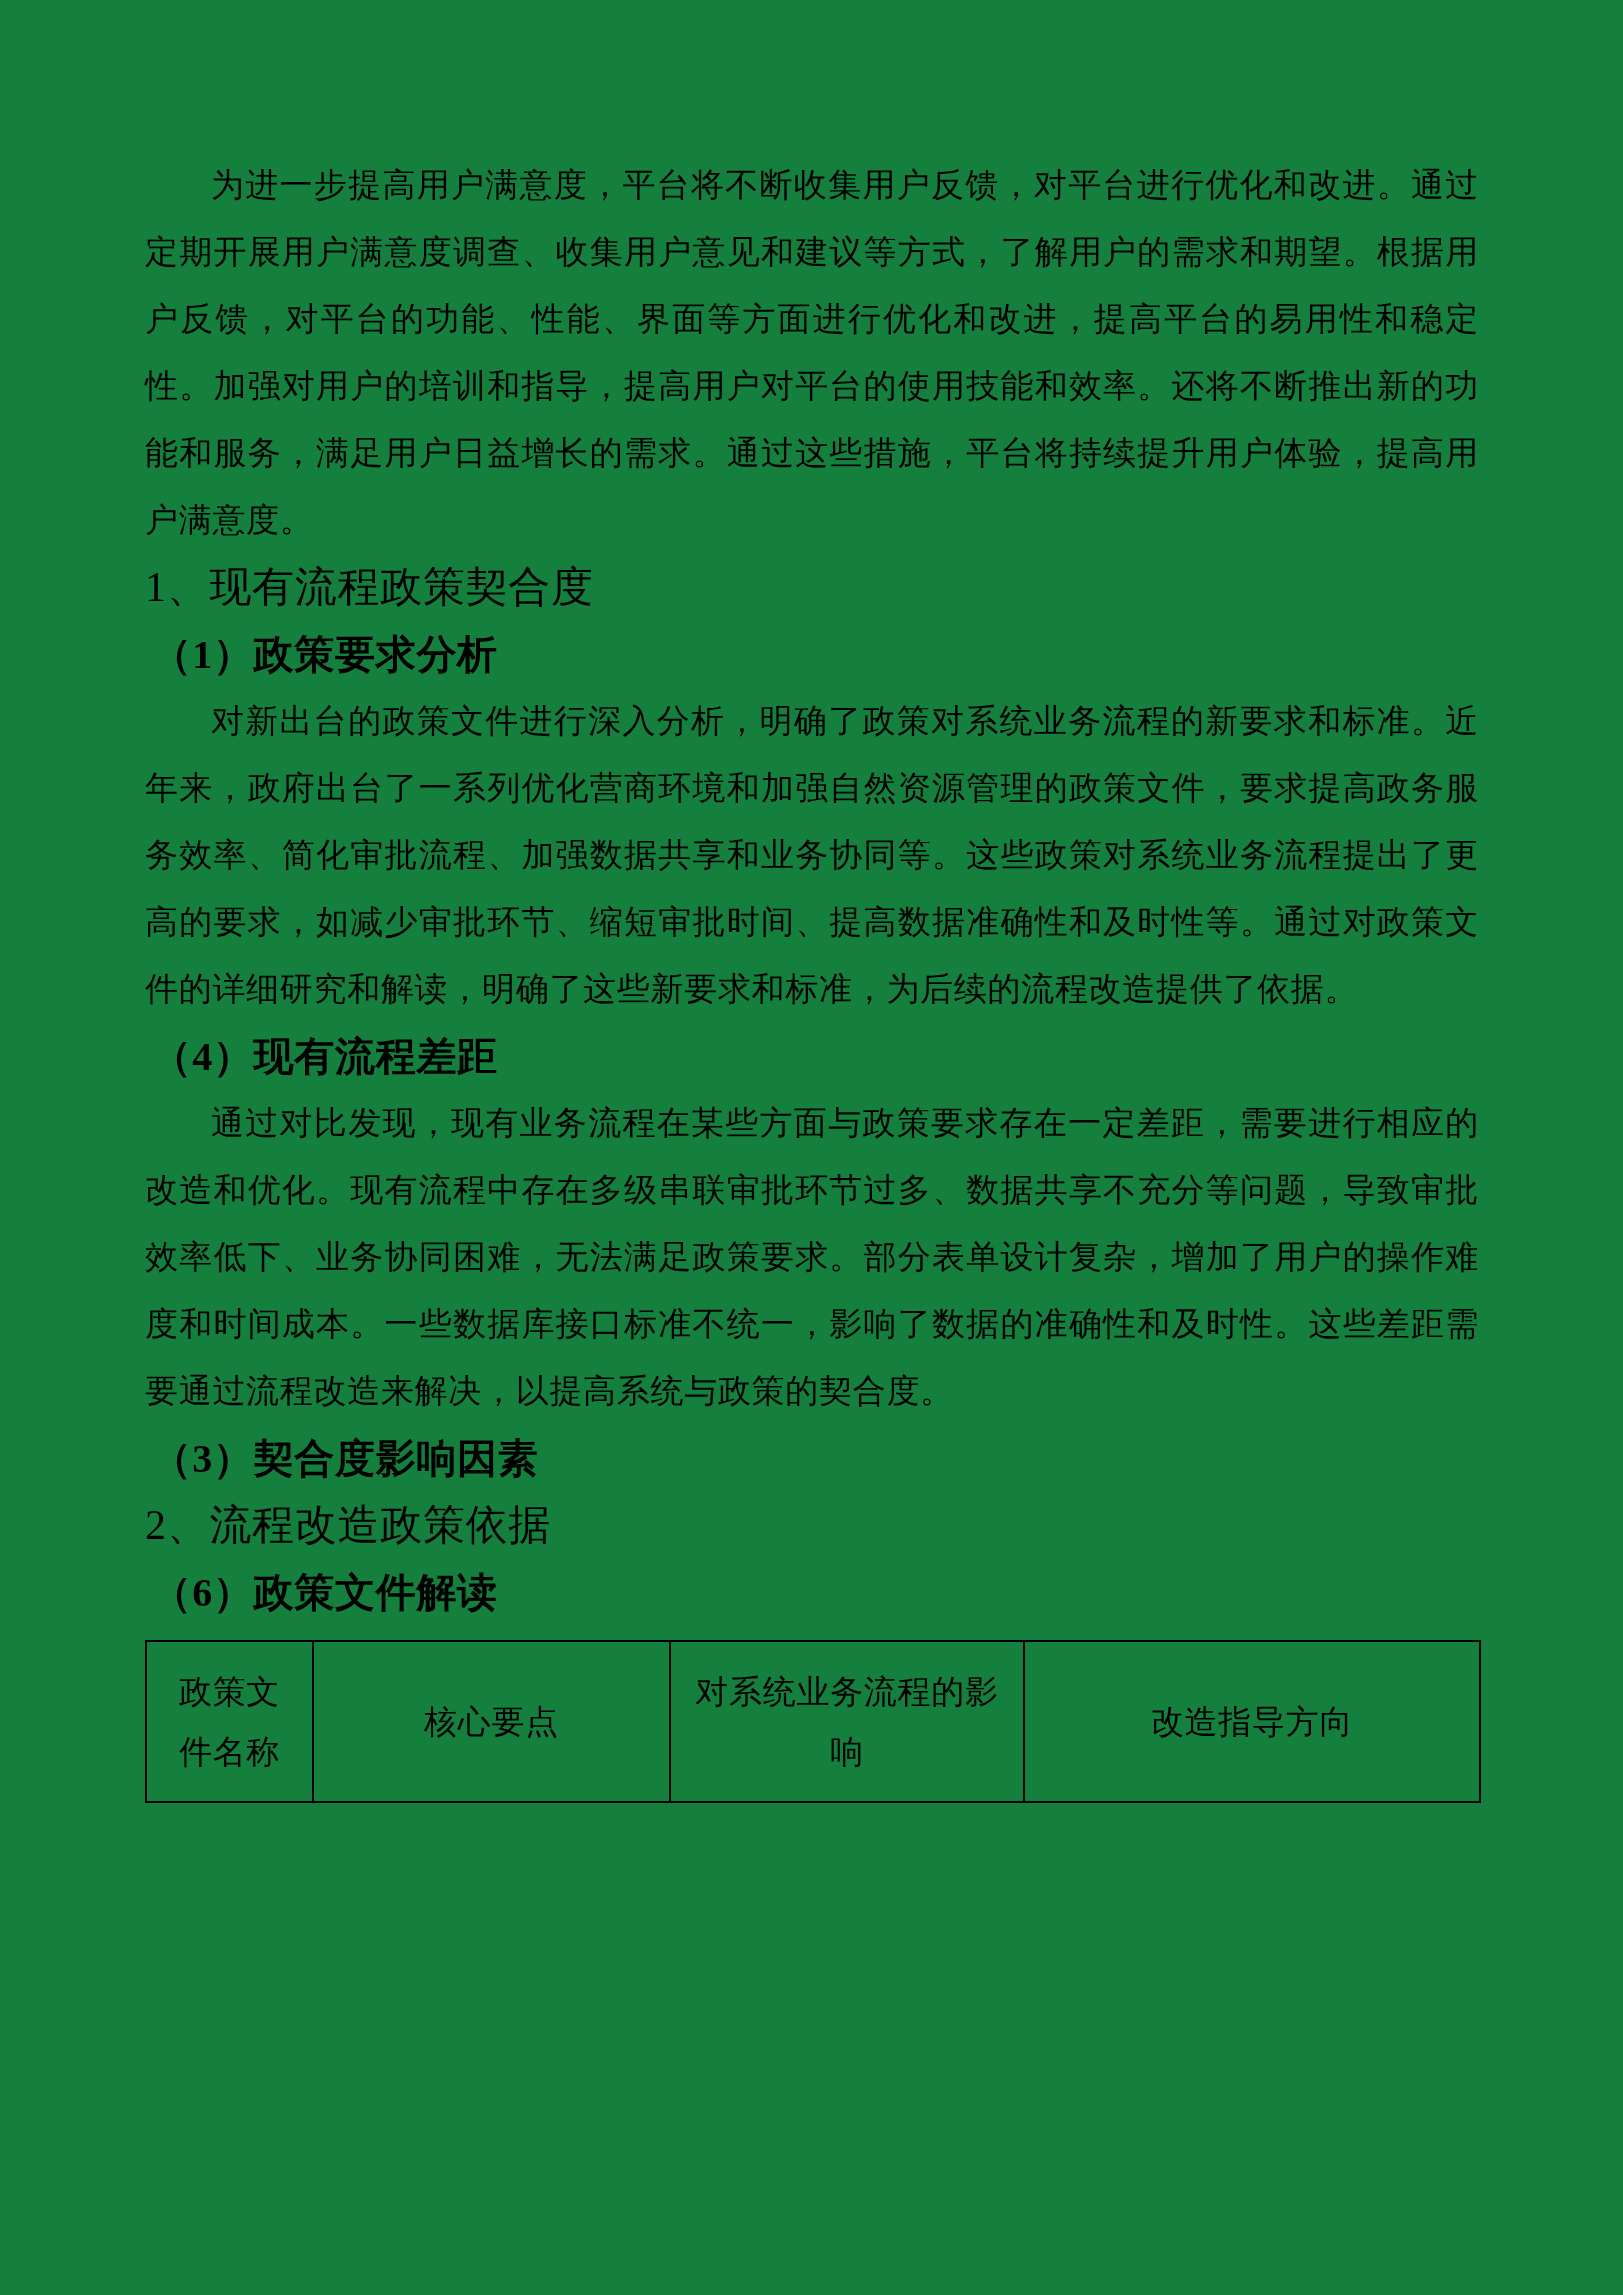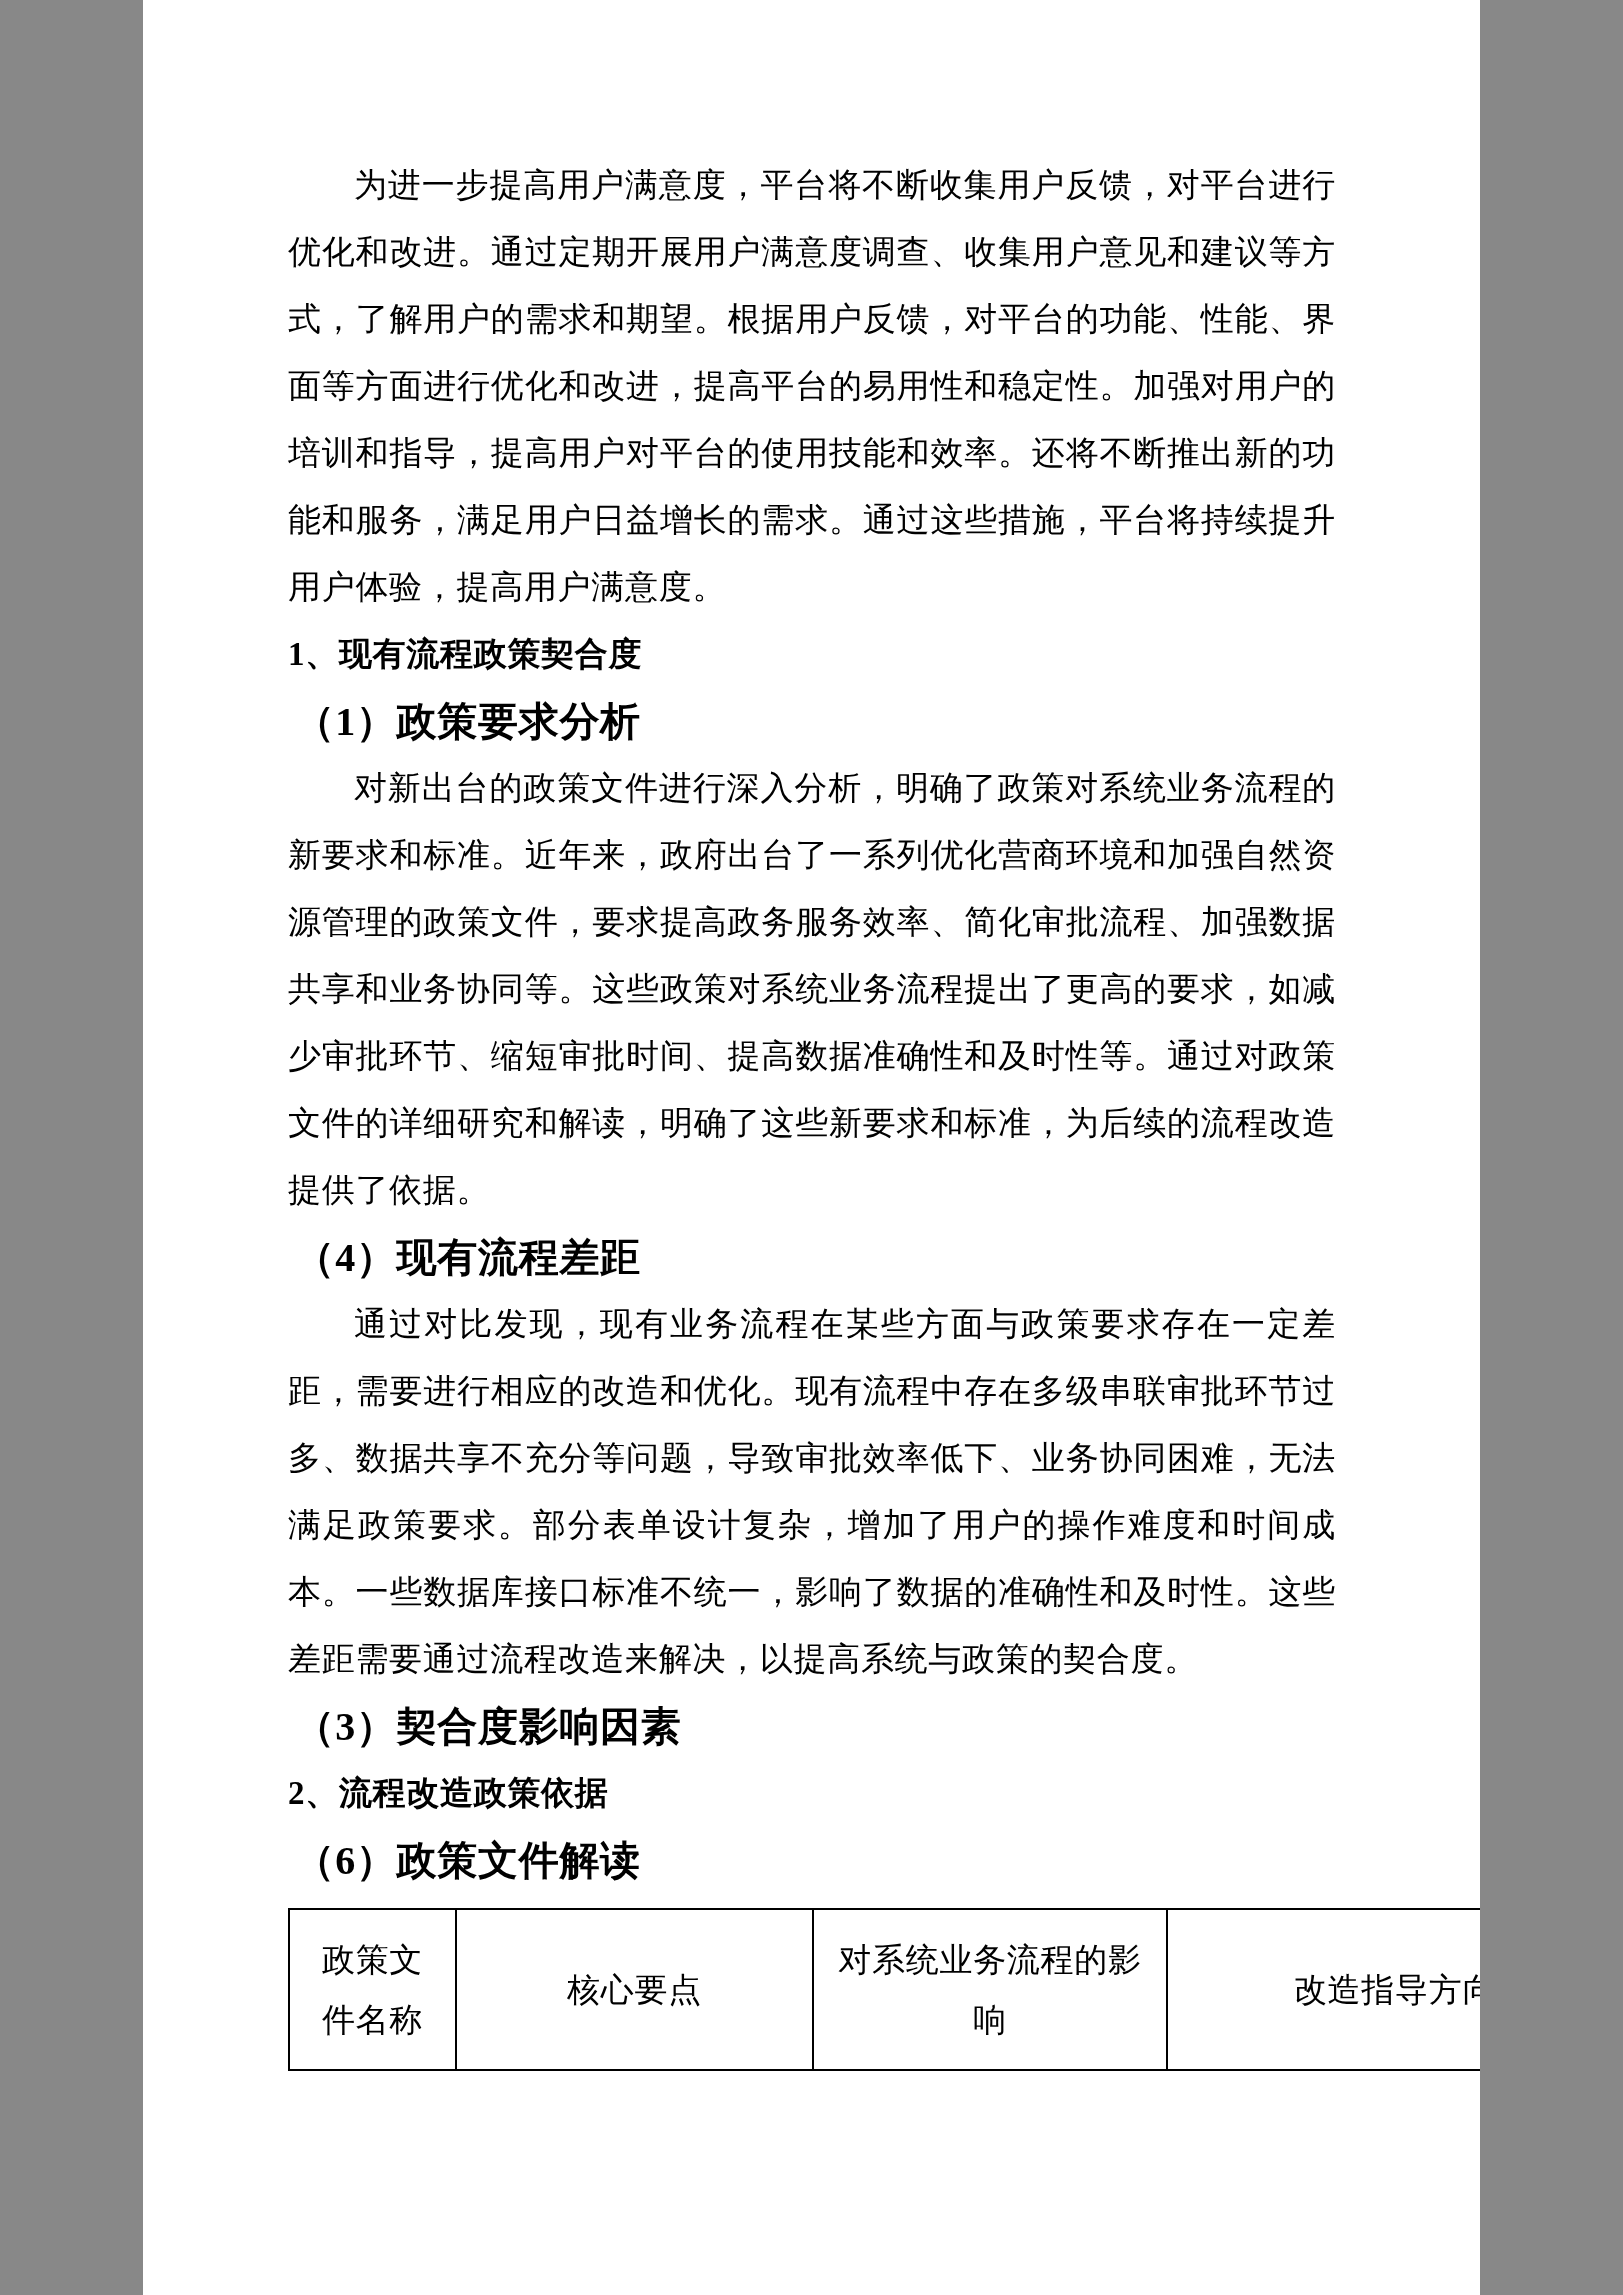--- a/index.html
+++ b/index.html
@@ -1,22 +1,22 @@
 <!DOCTYPE html>
 <html style="font-size:10.5px"><head>
 <meta charset="utf-8">
 <style>
   * { margin: 0; padding: 0; box-sizing: border-box; }
   html, body { background: #888; }
   .page {
     position: relative;
-    width: 1337px;
+    width: 1623px;
     height: 2295px;
     margin: 0 auto;
-    background: #ffffff;
+    background: #15803d;
     color: #000000;
     font-family: "Liberation Serif", "DejaVu Serif", serif;
     padding: 152px 144px 0 145px;
     overflow: hidden;
   }
   .body-para {
     font-size: 33px;
     line-height: 67px;
     text-align: justify;
     text-justify: inter-ideograph;
@@ -24,22 +24,22 @@
     letter-spacing: 0.7px;
   }
   .h-section {
     font-size: 39px;
     font-weight: bold;
     line-height: 73px;
     margin-top: 3.9px;
     letter-spacing: 0.7px;
   }
   .h-sub {
-    font-size: 33px;
-    font-weight: bold;
+    font-size: 42px;
+    font-weight: normal;
     line-height: 67px;
     letter-spacing: 0.7px;
   }
   .h-item {
     font-size: 40px;
     font-weight: bold;
     line-height: 67px;
     padding-left: 6.5px;
     letter-spacing: 0.7px;
   }

